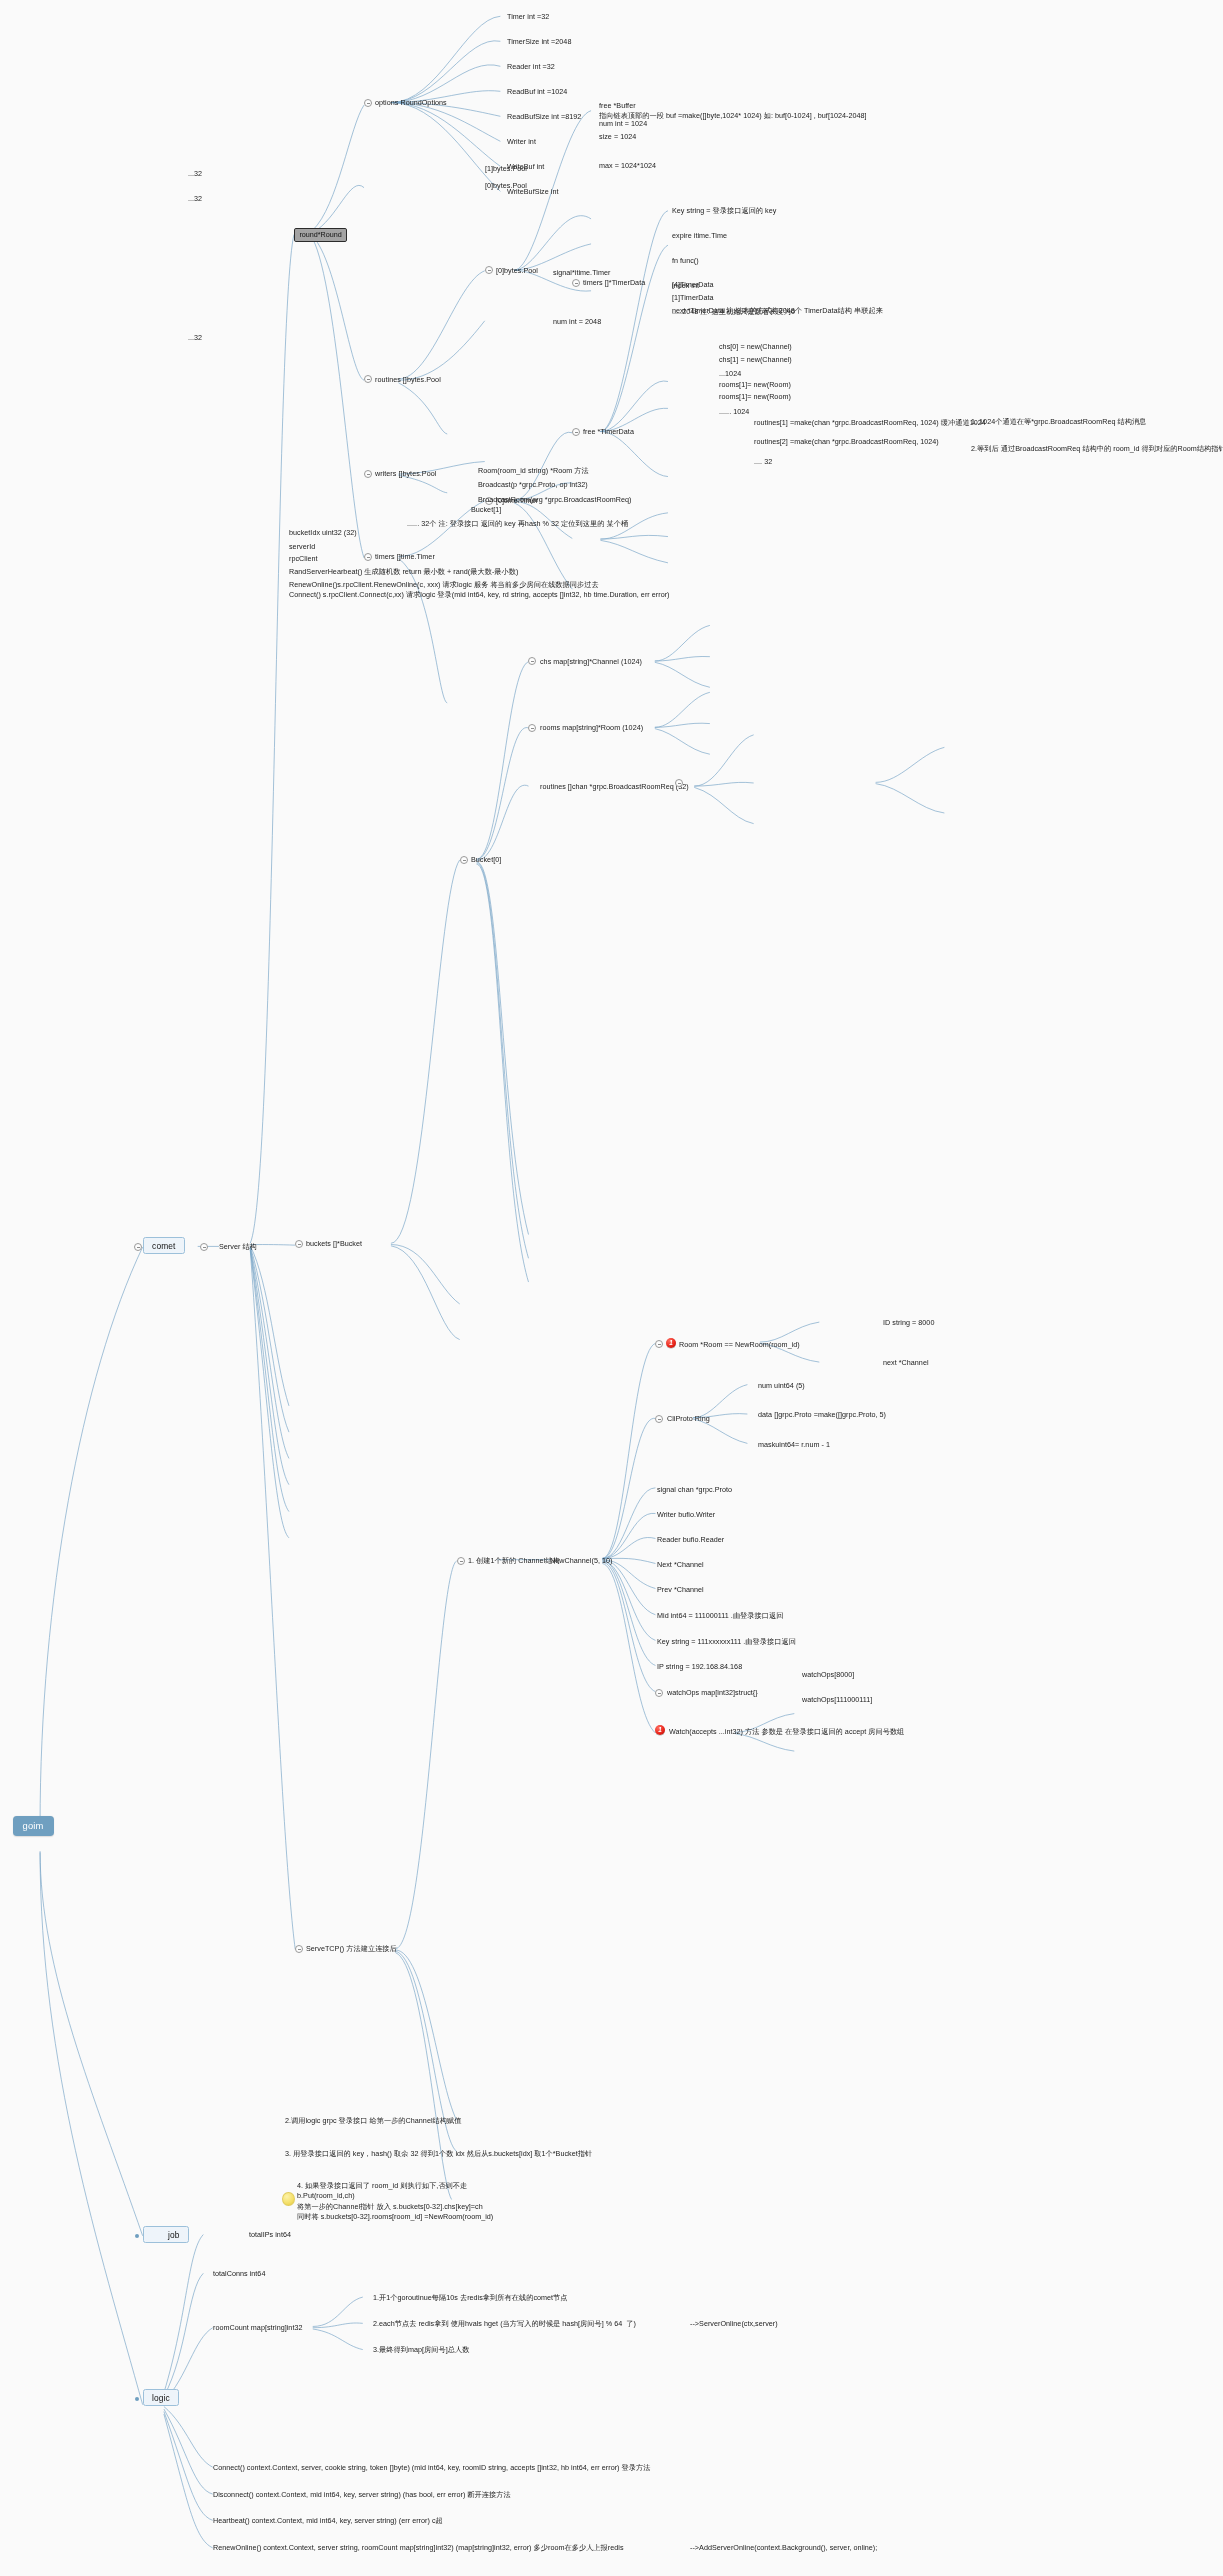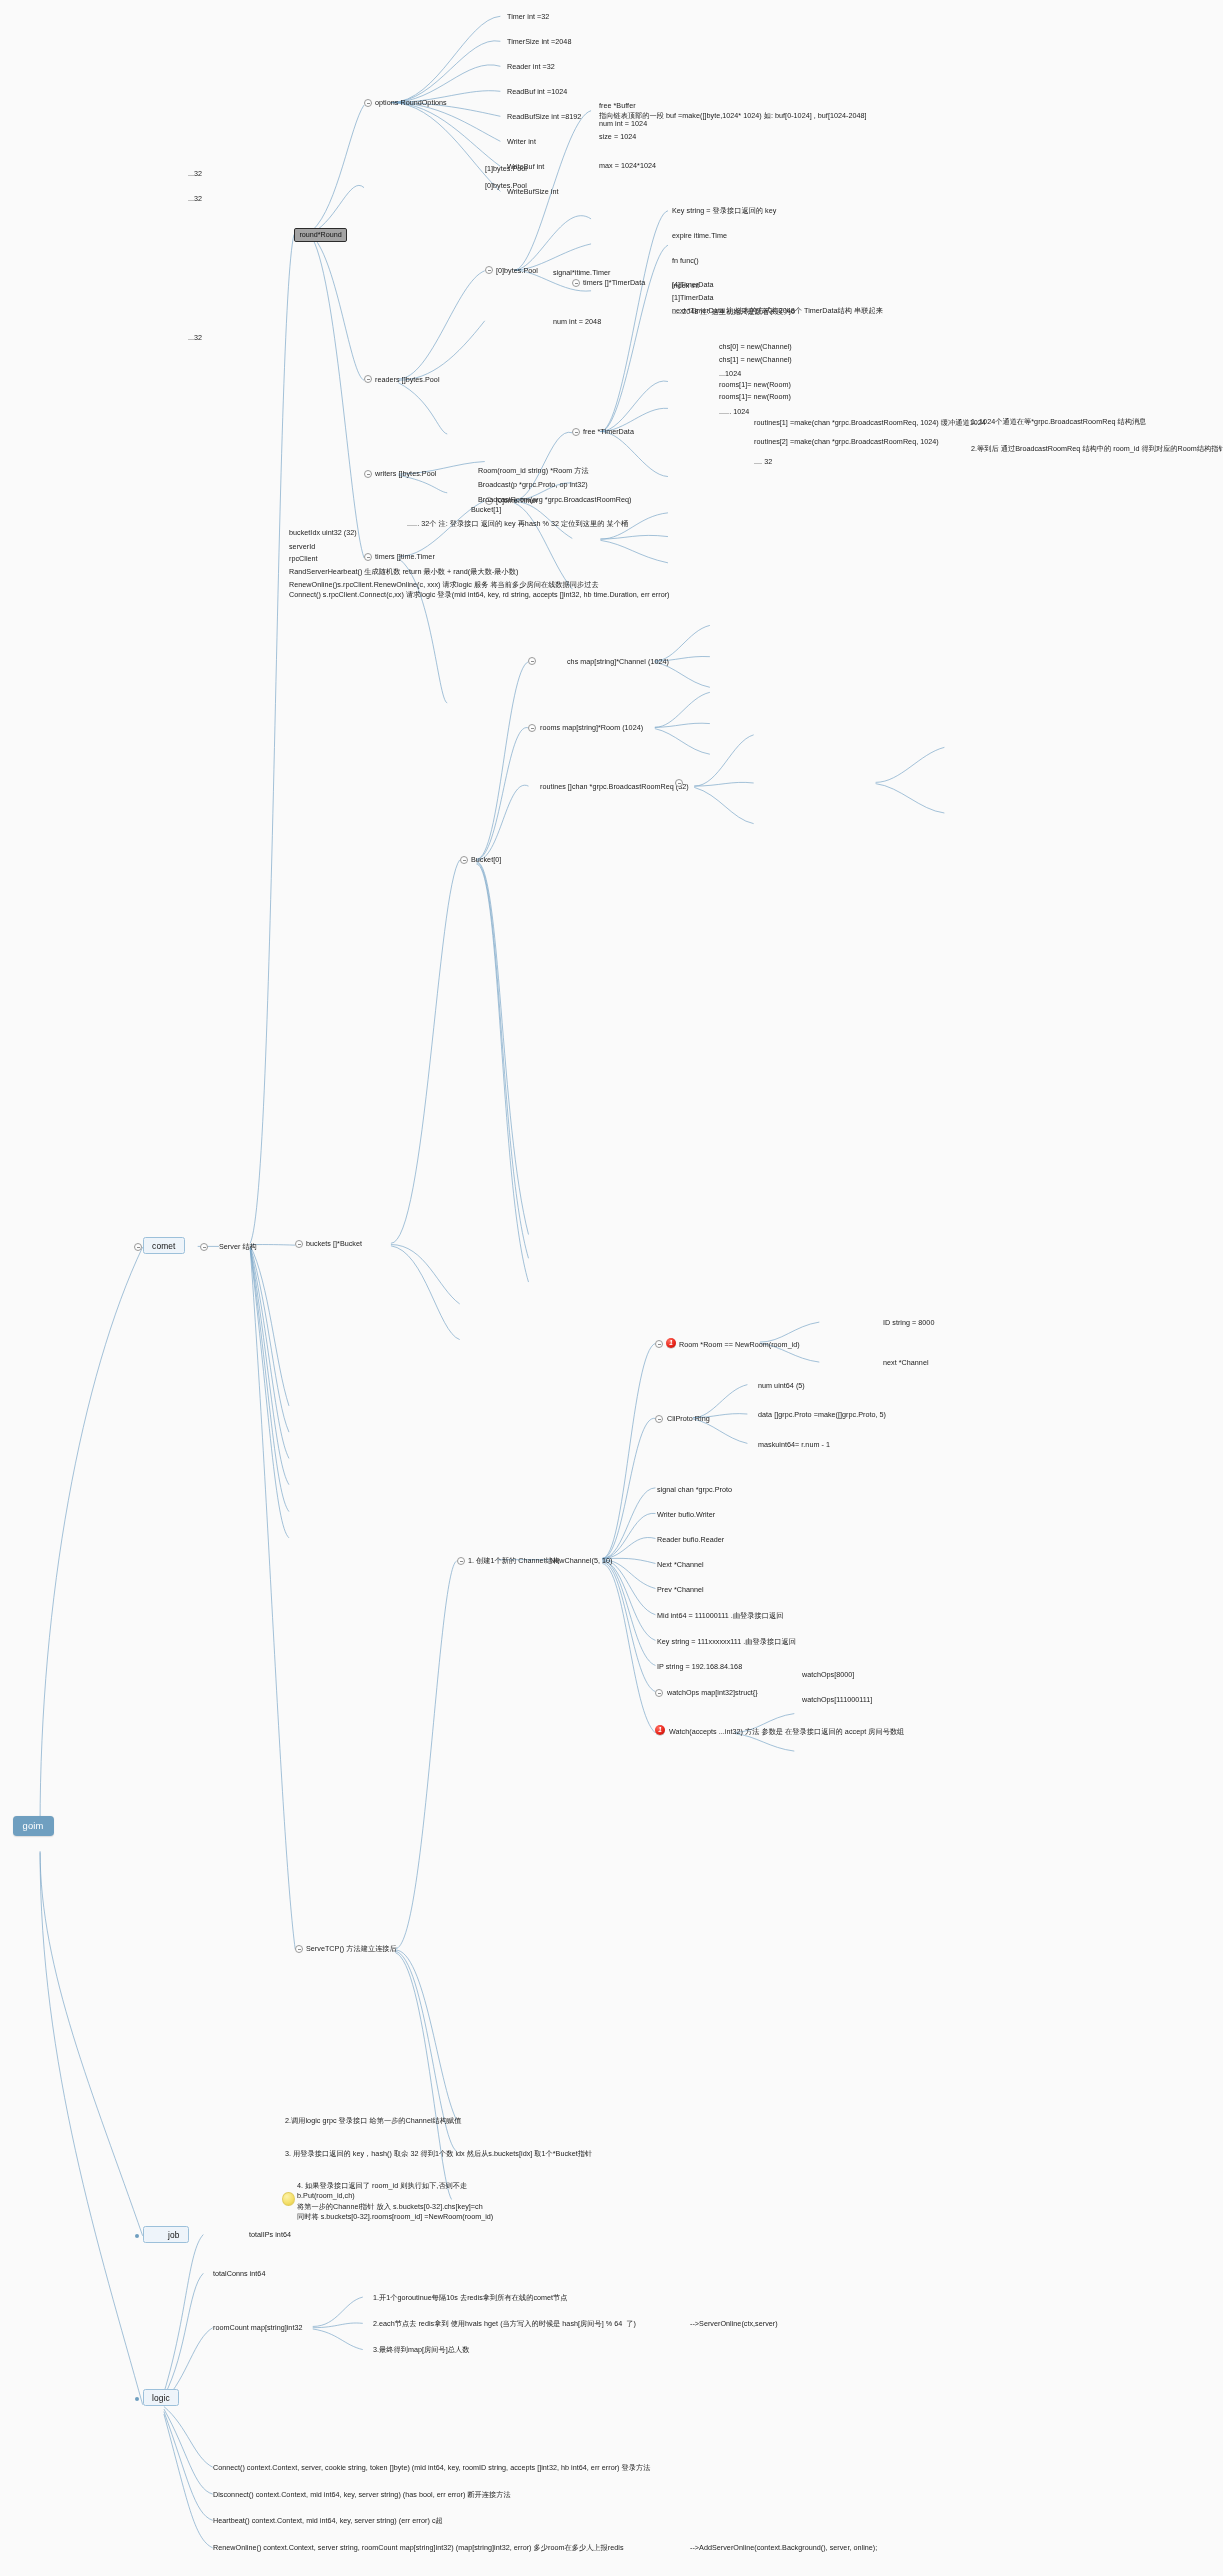--- a/index.html
+++ b/index.html
@@ -262,21 +262,21 @@
 <div class="node" style="left:507px;top:12px;">Timer int =32</div>
 <div class="node" style="left:507px;top:37px;">TimerSize int =2048</div>
 <div class="node" style="left:507px;top:62px;">Reader int =32</div>
 <div class="node" style="left:507px;top:87px;">ReadBuf int =1024</div>
 <div class="node" style="left:507px;top:112px;">ReadBufSize int =8192</div>
 <div class="node" style="left:507px;top:137px;">Writer int</div>
 <div class="node" style="left:507px;top:162px;">WriteBuf int</div>
 <div class="node" style="left:507px;top:187px;">WriteBufSize int</div>
 
 <div class="toggle" style="left:364px;top:375px;"></div>
-<div class="node" style="left:375px;top:375px;">readers []bytes.Pool</div>
+<div class="node" style="left:375px;top:375px;">routines []bytes.Pool</div>
 
 <div class="toggle" style="left:485px;top:266px;"></div>
 <div class="node" style="left:496px;top:266px;">[0]bytes.Pool</div>
 
 <div class="node multiline" style="left:599px;top:101px;">free *Buffer
 指向链表顶部的一段 buf =make([]byte,1024* 1024) 如: buf[0-1024] , buf[1024-2048]</div>
 <div class="node" style="left:599px;top:119px;">num int = 1024</div>
 <div class="node" style="left:599px;top:132px;">size = 1024</div>
 <div class="node" style="left:599px;top:161px;">max = 1024*1024</div>
 
@@ -314,21 +314,21 @@
 <div class="node" style="left:553px;top:317px;">num int = 2048</div>
 <div class="node" style="left:188px;top:333px;">...32</div>
 
 <div class="toggle" style="left:295px;top:1240px;"></div>
 <div class="node" style="left:306px;top:1239px;">buckets []*Bucket</div>
 
 <div class="toggle" style="left:460px;top:856px;"></div>
 <div class="node" style="left:471px;top:855px;">Bucket[0]</div>
 
 <div class="toggle" style="left:528px;top:657px;"></div>
-<div class="node" style="left:540px;top:657px;margin-left:27px;">chs map[string]*Channel (1024)</div>
+<div class="node" style="left:540px;top:657px;">chs map[string]*Channel (1024)</div>
 <div class="node" style="left:719px;top:342px;">chs[0] = new(Channel)</div>
 <div class="node" style="left:719px;top:355px;">chs[1] = new(Channel)</div>
 <div class="node" style="left:719px;top:369px;">...1024</div>
 
 <div class="toggle" style="left:528px;top:724px;"></div>
 <div class="node" style="left:540px;top:723px;">rooms map[string]*Room (1024)</div>
 <div class="node" style="left:719px;top:380px;">rooms[1]= new(Room)</div>
 <div class="node" style="left:719px;top:392px;">rooms[1]= new(Room)</div>
 <div class="node" style="left:719px;top:407px;">...... 1024</div>
 

